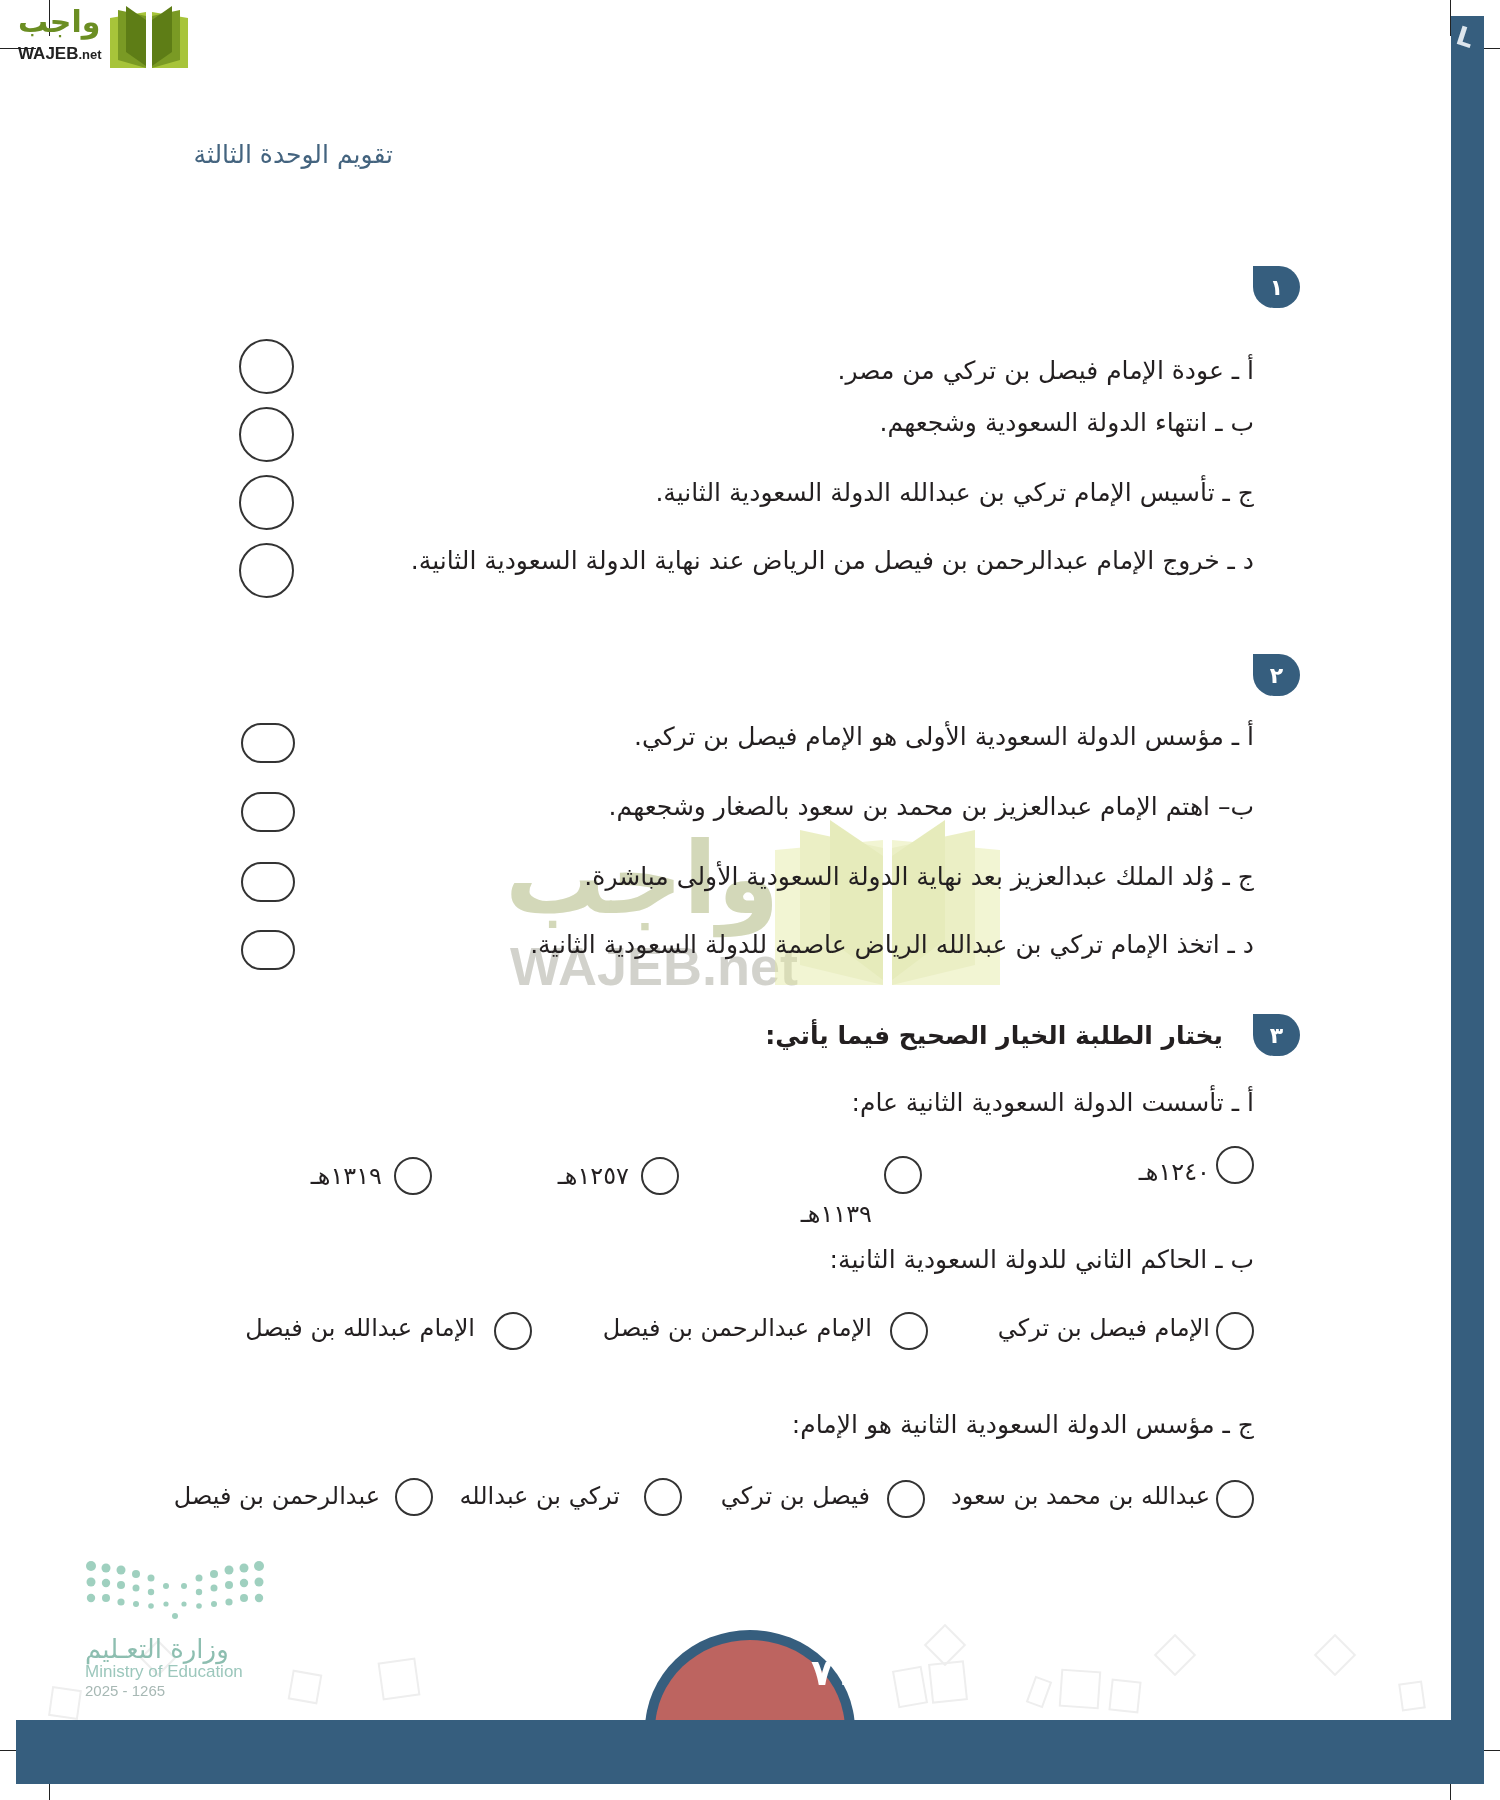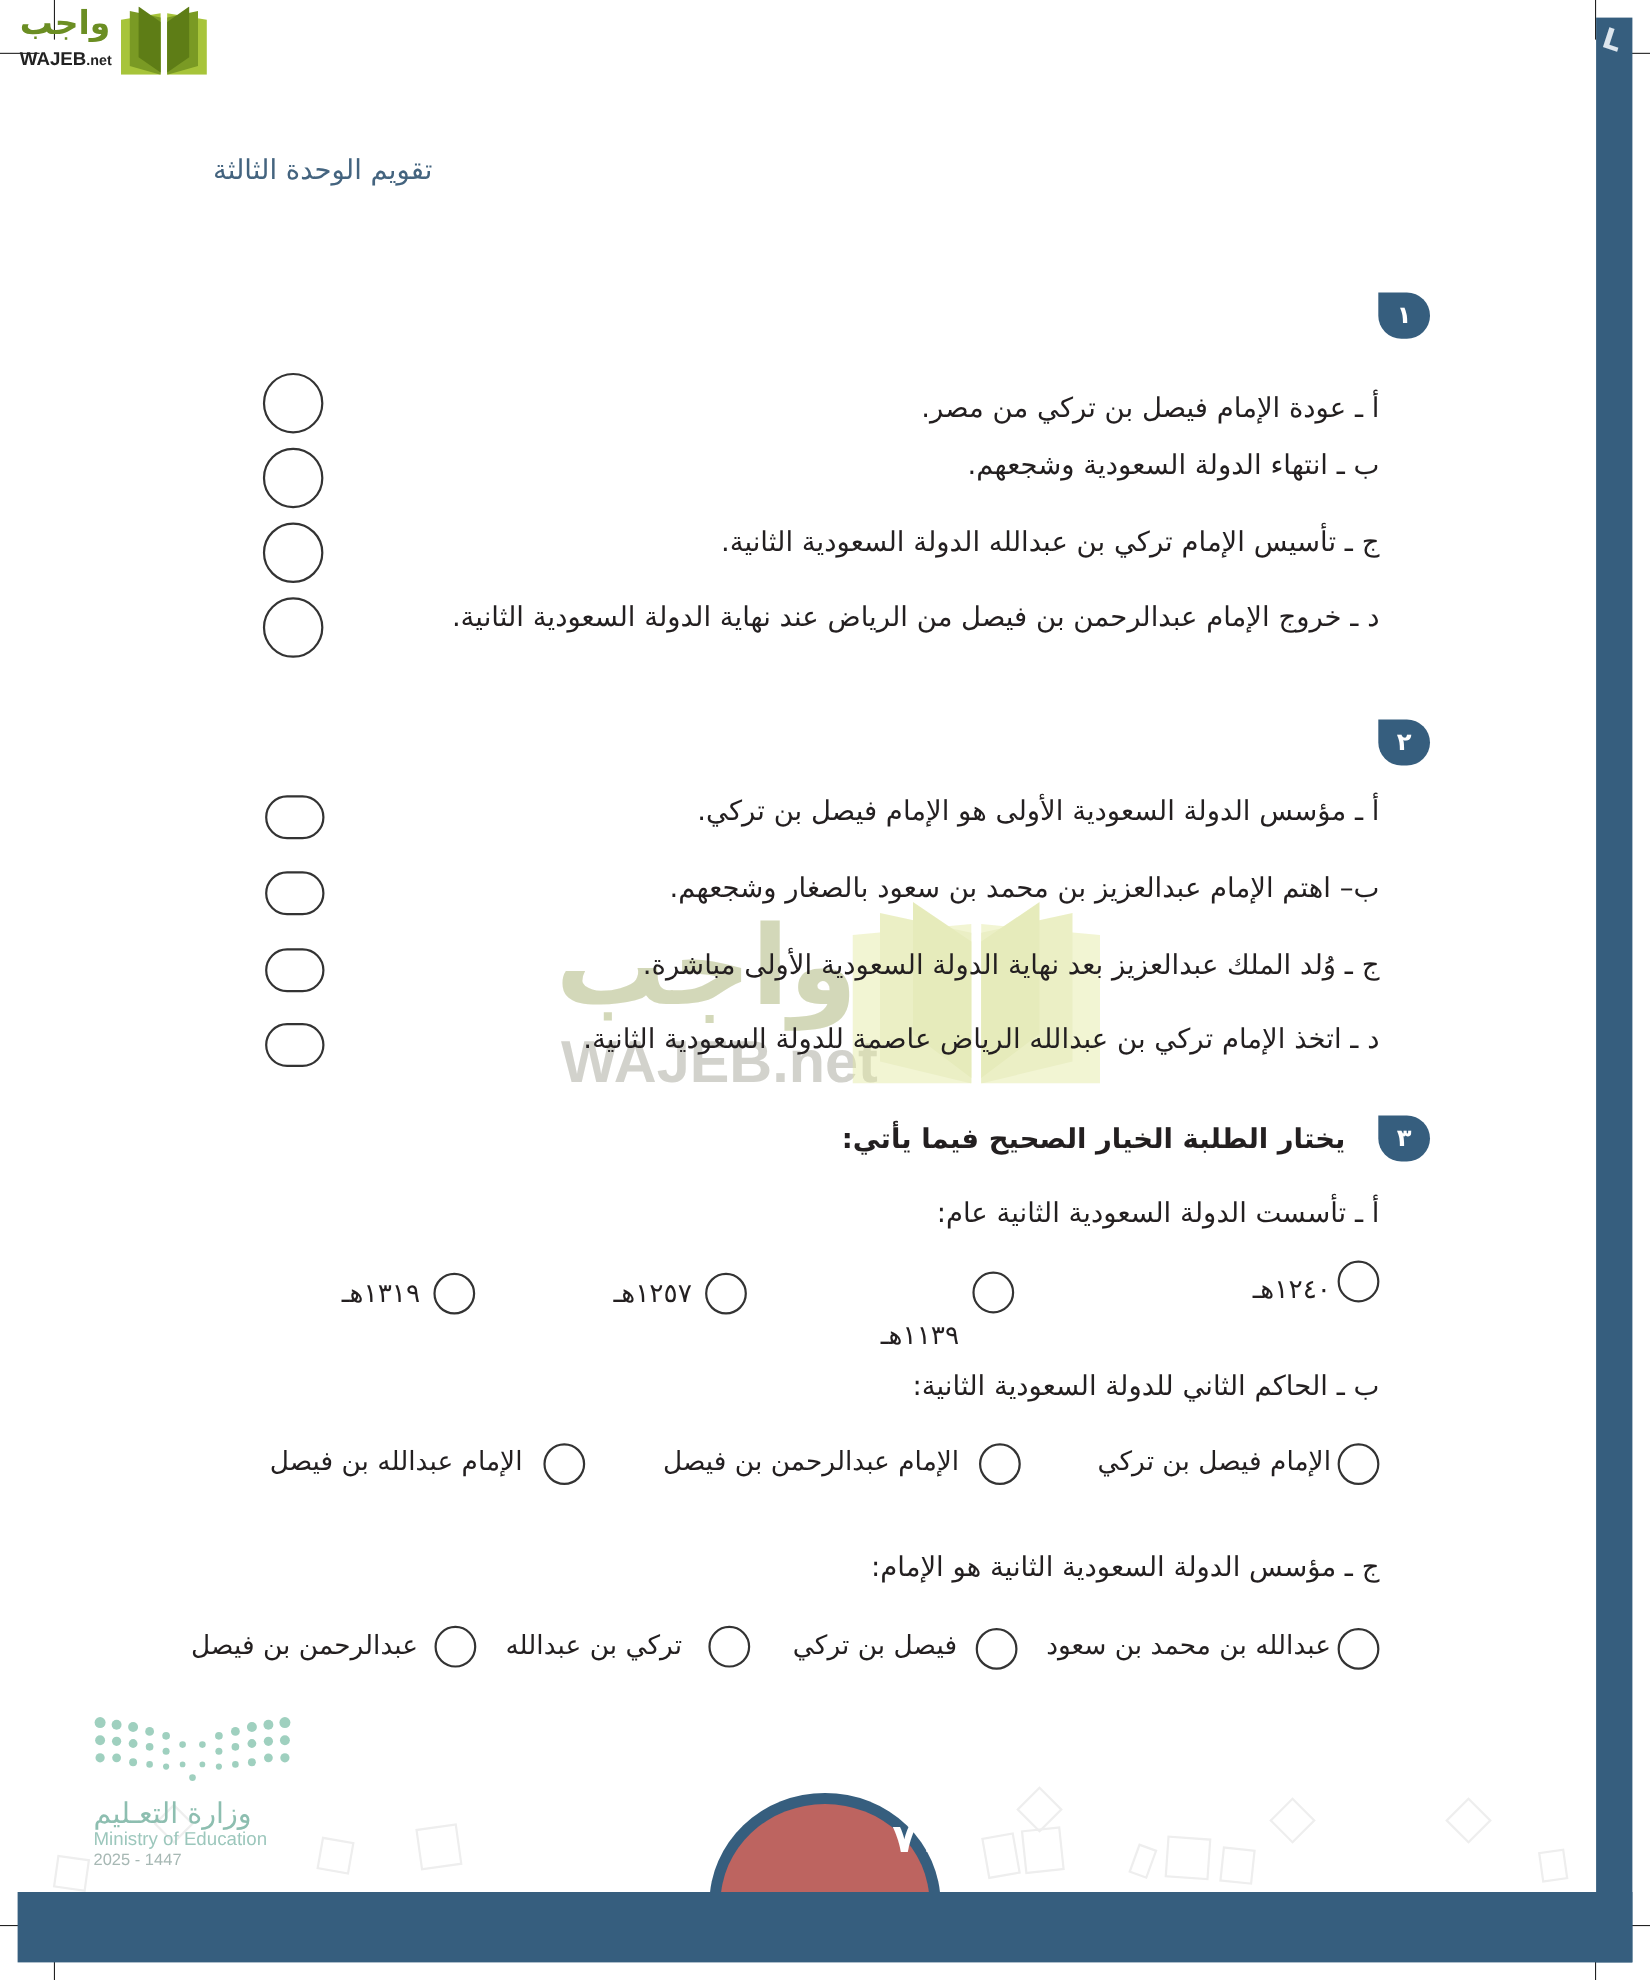--- a/index.html
+++ b/index.html
@@ -213,21 +213,21 @@
         <circle cx="159" cy="38" r="4"></circle>
         <circle cx="144" cy="42" r="3.6"></circle>
         <circle cx="129" cy="44" r="3"></circle>
         <circle cx="114" cy="46" r="2.8"></circle>
         <circle cx="99" cy="44" r="2.6"></circle>
       <circle cx="90" cy="56" r="3"></circle>
     </g>
   </svg>
   <div class="ministry-ar">وزارة التعـليم</div>
   <div class="ministry-en">Ministry of Education</div>
-  <div class="ministry-year">2025 - 1447</div>
+  <div class="ministry-year">2025 - 1265</div>
 </div>
 
 <div class="abs bottom-bar"></div>
 
 <div class="abs page-num" style="overflow:hidden;height:90px;top:1630px;">
   <div class="outer"></div>
   <div class="inner"></div>
   <div class="num">٧١</div>
 </div>
 

